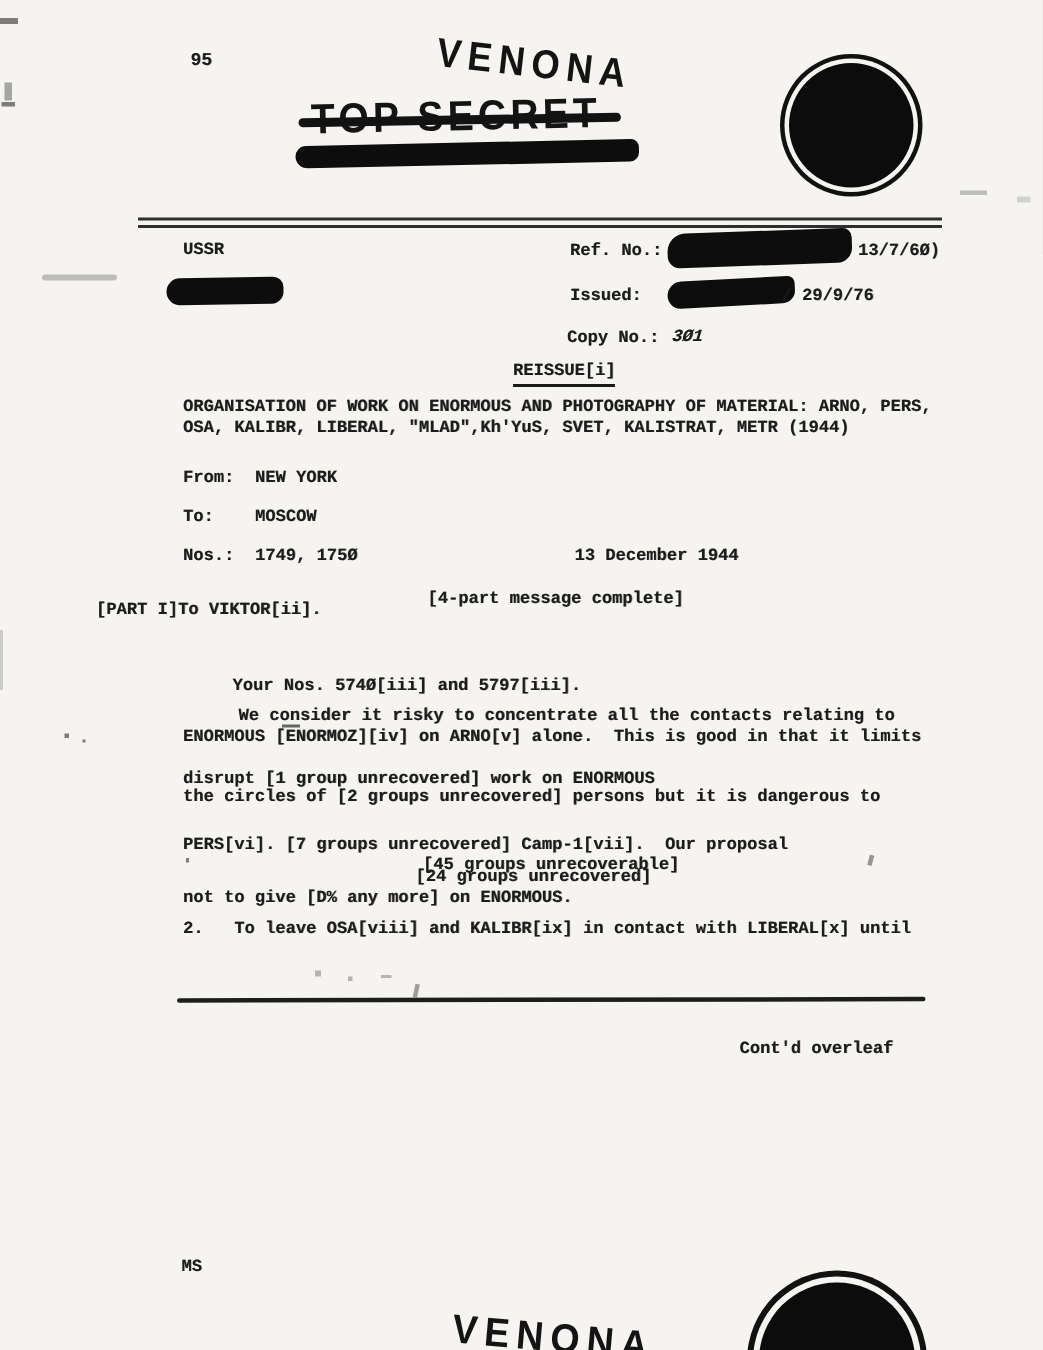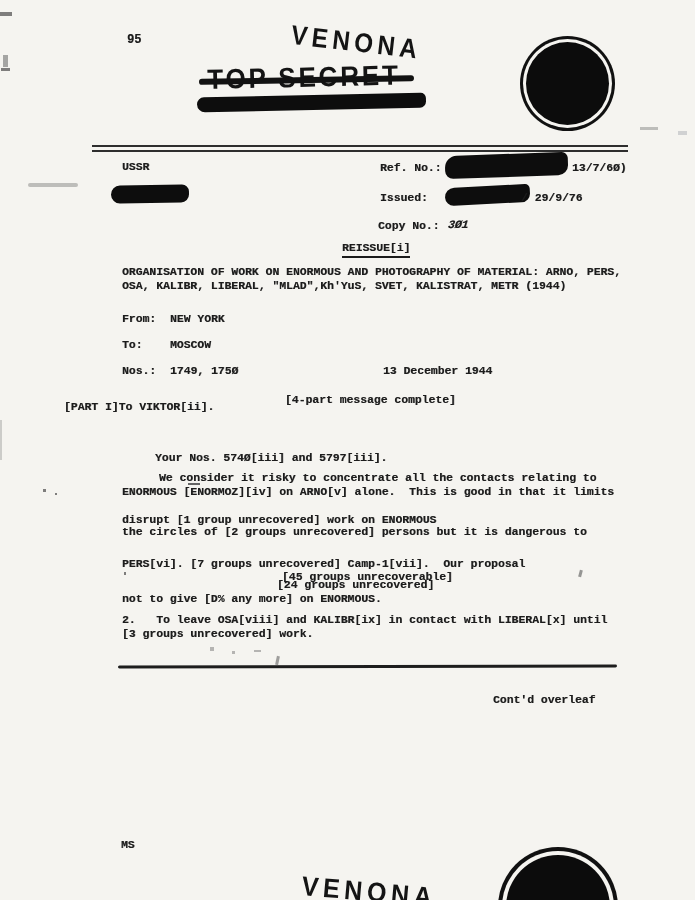--- a/index.html
+++ b/index.html
@@ -129,21 +129,20 @@
   <div class="t" style="left:159px;top:471px;">We consider it risky to concentrate all the contacts relating to</div>
   <div class="t" style="left:122px;top:481px;margin-top:44px;">the circles of [2 groups unrecovered] persons but it is dangerous to</div>
   <div class="t" style="left:122px;top:513px;">disrupt [1 group unrecovered] work on ENORMOUS</div>
 
   <div class="t" style="left:282px;top:570px;">[45 groups unrecoverable]</div>
   <div class="t" style="left:122px;top:557px;">PERS[vi]. [7 groups unrecovered] Camp-1[vii].  Our proposal</div>
   <div class="t" style="left:277px;top:578px;">[24 groups unrecovered]</div>
   <div class="t" style="left:122px;top:592px;text-align:right;">not to give [D% any more] on ENORMOUS.</div>
 
   <div class="t" style="left:122px;top:613px;">2.   To leave OSA[viii] and KALIBR[ix] in contact with LIBERAL[x] until</div>
-  <div class="t" style="left:122px;top:627px;">[3 groups unrecovered] work.</div>
 
   <div class="t" style="left:493px;top:649px;margin-top:44px;">Cont'd overleaf</div>
   <div class="contd-rule"></div>
 
   <div class="t" style="left:121px;top:838px;">MS</div>
   <div class="stamp venona-bottom">VENONA</div>
   <div class="seal seal-bottom"></div>
 
   <div class="speck" style="left:0;top:12px;width:12px;height:4px;"></div>
   <div class="speck" style="left:3px;top:55px;width:5px;height:12px;opacity:.5;"></div>

